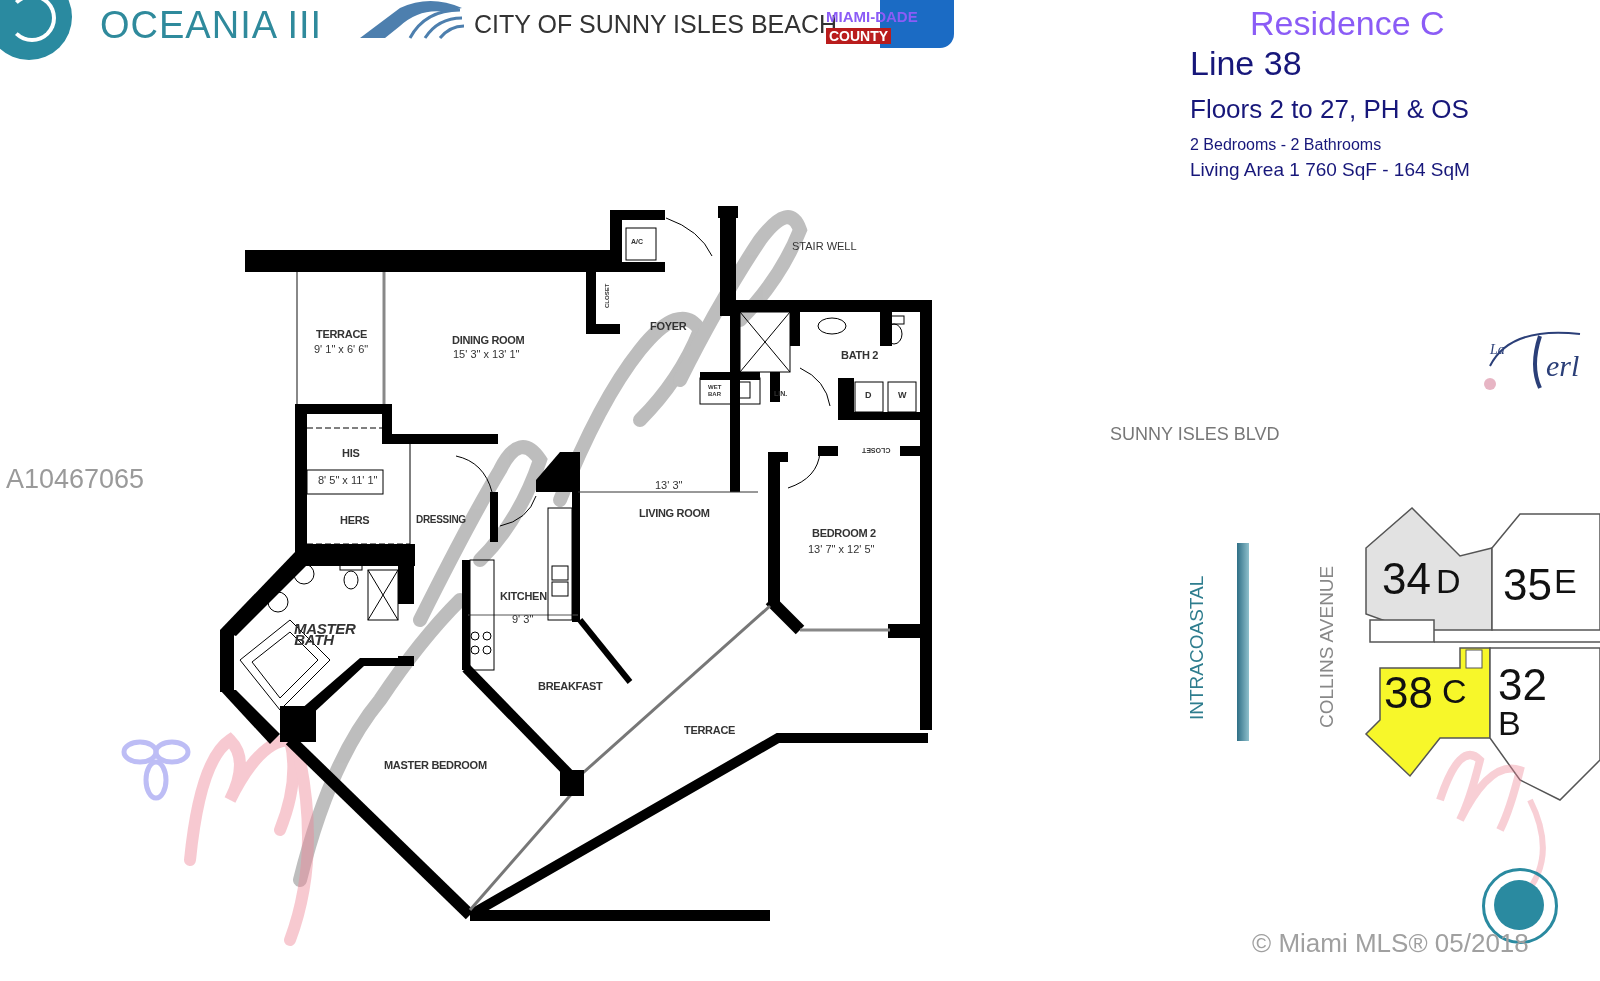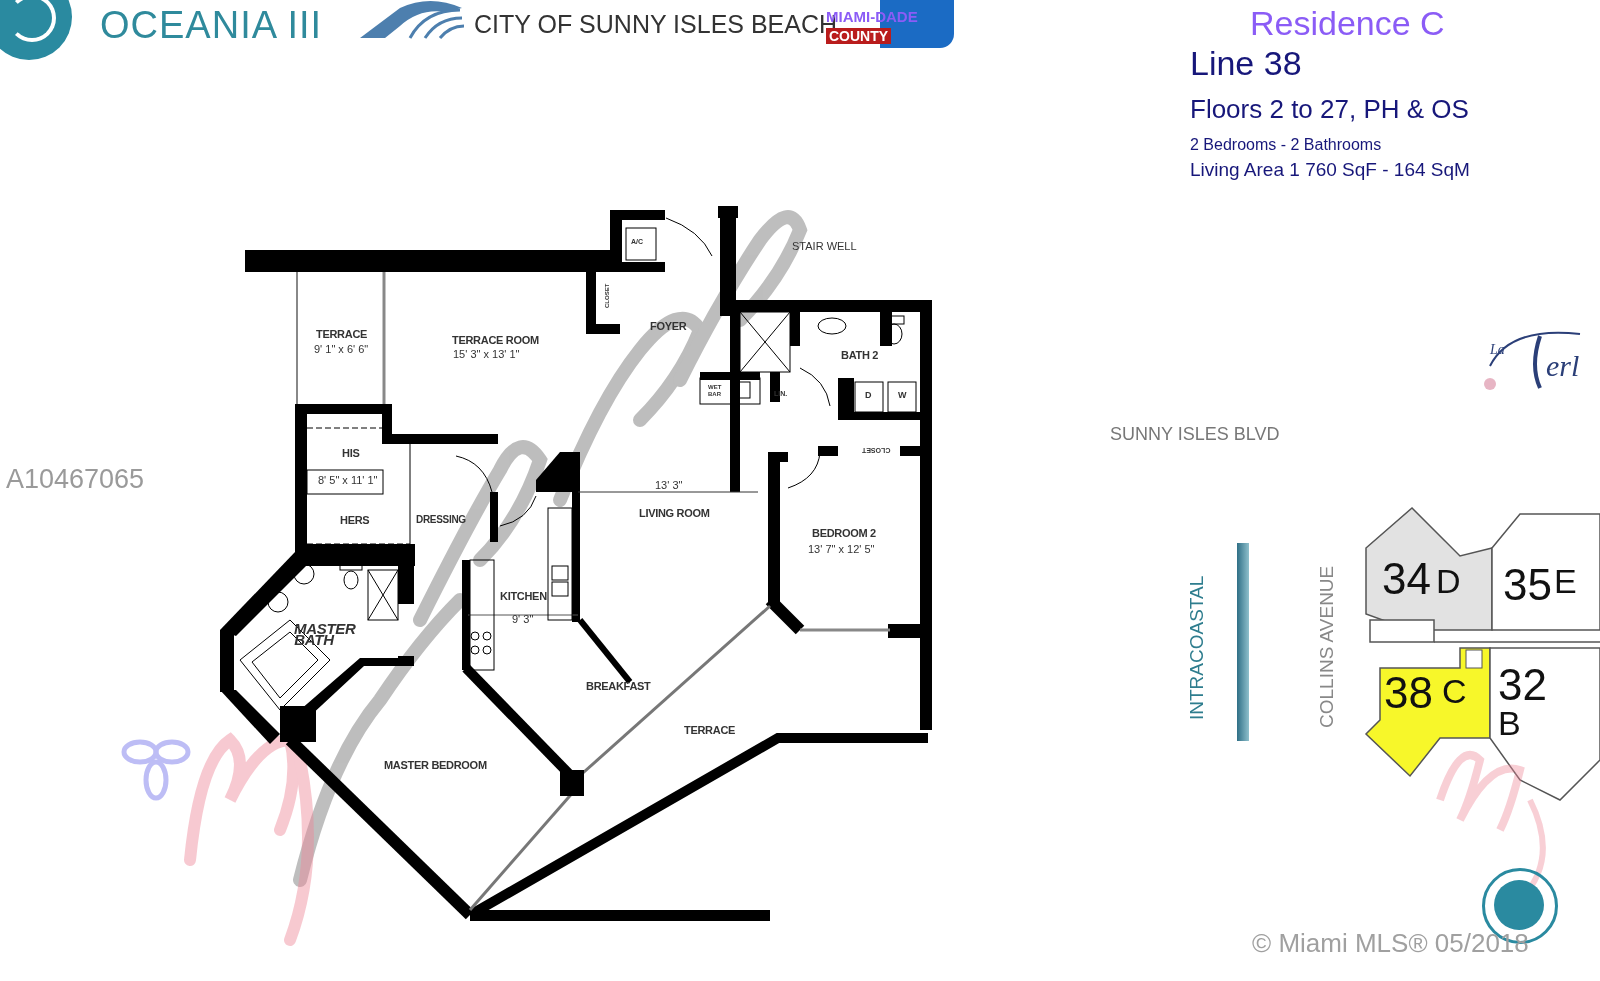--- a/index.html
+++ b/index.html
@@ -195,37 +195,37 @@
     <ellipse cx="351" cy="580" rx="7" ry="9" stroke-width="1"></ellipse>
     <rect x="368" y="570" width="30" height="50" stroke-width="1"></rect>
     <path d="M368 570 L398 620 M398 570 L368 620" stroke-width="1"></path>
     <polygon points="240,660 290,620 330,660 280,710" stroke-width="1"></polygon>
     <polygon points="252,662 290,632 318,660 280,698" stroke-width="1"></polygon>
   </g>
 </svg>
 
 <div class="abs room-label" style="left:316px;top:328px;">TERRACE</div>
 <div class="abs room-dim" style="left:314px;top:343px;">9' 1" x 6' 6"</div>
-<div class="abs room-label" style="left:452px;top:334px;">TERRACE ROOM</div>
+<div class="abs room-label" style="left:452px;top:334px;">DINING ROOM</div>
 <div class="abs room-dim" style="left:453px;top:348px;">15' 3" x 13' 1"</div>
 <div class="abs room-label" style="left:650px;top:320px;">FOYER</div>
 <div class="abs room-dim" style="left:792px;top:240px;">STAIR WELL</div>
 <div class="abs room-label" style="left:841px;top:349px;">BATH 2</div>
 <div class="abs room-label" style="left:342px;top:447px;">HIS</div>
 <div class="abs room-dim" style="left:318px;top:474px;">8' 5" x 11' 1"</div>
 <div class="abs room-label" style="left:340px;top:514px;">HERS</div>
 <div class="abs room-label" style="left:416px;top:514px;font-size:10px;">DRESSING</div>
 <div class="abs room-label" style="left:639px;top:507px;">LIVING ROOM</div>
 <div class="abs room-dim" style="left:655px;top:479px;">13' 3"</div>
 <div class="abs room-label" style="left:812px;top:527px;">BEDROOM 2</div>
 <div class="abs room-dim" style="left:808px;top:543px;">13' 7" x 12' 5"</div>
 <div class="abs room-label" style="left:500px;top:590px;">KITCHEN</div>
 <div class="abs room-dim" style="left:512px;top:613px;">9' 3"</div>
 <div class="abs room-label" style="left:294px;top:623px;width:40px;white-space:normal;line-height:11px;font-size:15px;font-style:italic;">MASTER BATH</div>
-<div class="abs room-label" style="left:538px;top:680px;margin-left:48px;">BREAKFAST</div>
+<div class="abs room-label" style="left:538px;top:680px;">BREAKFAST</div>
 <div class="abs room-label" style="left:384px;top:759px;">MASTER BEDROOM</div>
 <div class="abs room-label" style="left:684px;top:724px;">TERRACE</div>
 
 <div class="abs tiny" style="left:631px;top:238px;">A/C</div>
 <div class="abs tiny vert" style="left:604px;top:308px;font-size:6px;">CLOSET</div>
 <div class="abs tiny" style="left:708px;top:384px;width:20px;line-height:7px;font-size:6px;">WET BAR</div>
 <div class="abs tiny" style="left:774px;top:390px;">LIN.</div>
 <div class="abs tiny" style="left:865px;top:390px;font-size:9px;">D</div>
 <div class="abs tiny" style="left:898px;top:390px;font-size:9px;">W</div>
 <div class="abs tiny" style="left:862px;top:447px;transform:rotate(180deg);">CLOSET</div>

